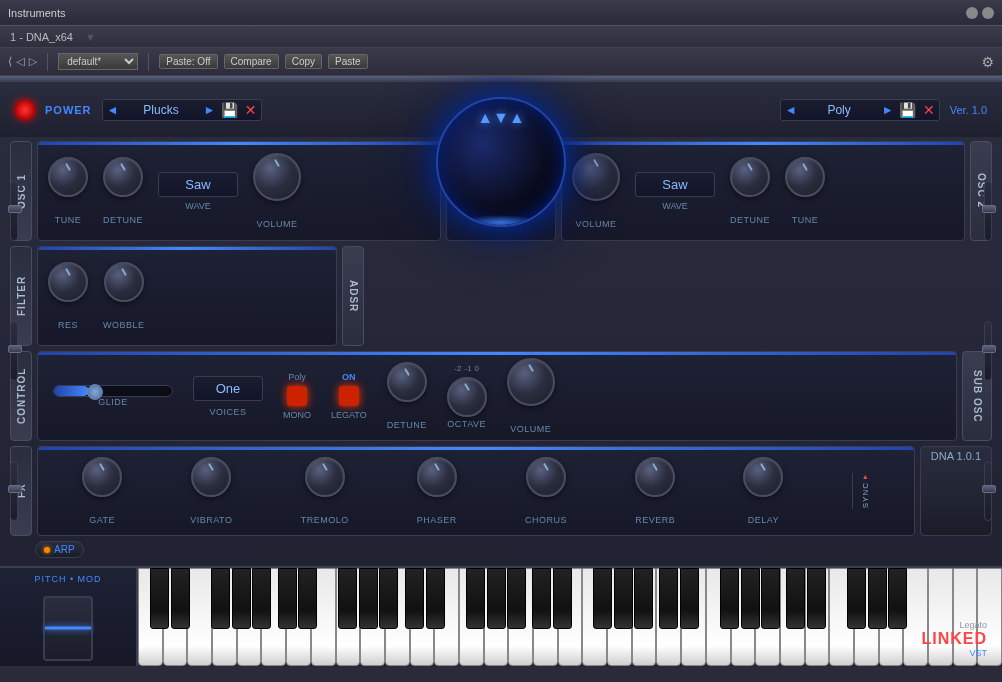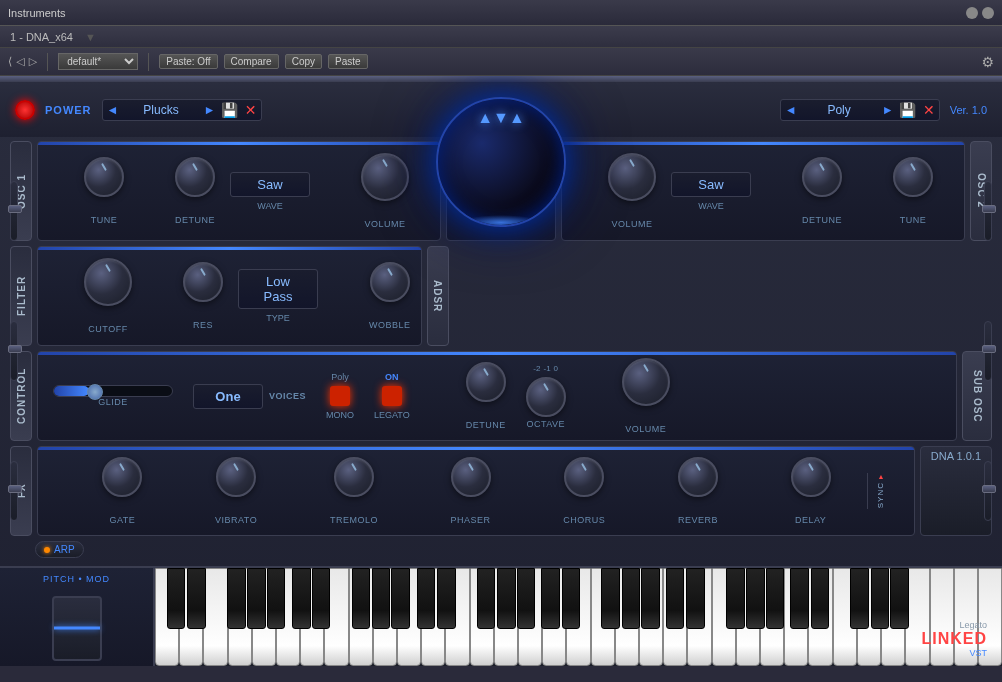--- a/index.html
+++ b/index.html
@@ -239,21 +239,20 @@
       background: linear-gradient(90deg, #2244aa, #4488ff, #2244aa);
       border-radius: 4px 4px 0 0;
     }
 
     
     .knob-container {
       display: flex;
       flex-direction: column;
       align-items: center;
       gap: 18px;
-      margin-left: 36px;
     }
     .knob {
       width: 40px;
       height: 40px;
       border-radius: 50%;
       background: radial-gradient(circle at 35% 30%, #5a6080 0%, #2a2d3e 50%, #1a1d28 100%);
       border: 2px solid #4a4d60;
       box-shadow: 0 2px 6px rgba(0,0,0,0.5), inset 0 1px 2px rgba(255,255,255,0.1);
       position: relative;
       cursor: pointer;
@@ -487,21 +486,21 @@
     .keyboard-section {
       position: absolute;
       bottom: 0; left: 0; right: 0;
       height: 100px;
       background: #1a1d28;
       border-top: 2px solid #3a3d50;
       display: flex;
     }
 
     .pitch-mod-section {
-      width: 155px;
+      width: 138px;
       background: linear-gradient(180deg, #1e2235 0%, #161828 100%);
       border-right: 2px solid #3a3d50;
       display: flex;
       flex-direction: column;
       align-items: center;
       justify-content: center;
       padding: 5px;
       gap: 12px;
     }
 
@@ -819,30 +818,22 @@
 
         <div class="section-label-vert" style="transform:rotate(0deg); writing-mode:vertical-rl; text-orientation:mixed;">OSC 2</div>
       </div>
 
       <div class="filter-row">
 
         <div class="section-label-vert">FILTER</div>
 
         <div class="osc-panel" style="flex:0 0 300px;">
           <div class="knob-container">
-            <div class="knob knob-lg"></div>
-            <span class="knob-label">CUTOFF</span>
-          </div>
-          <div class="knob-container">
             <div class="knob"></div>
             <span class="knob-label">RES</span>
-          </div>
-          <div style="display:flex;flex-direction:column;align-items:center;gap:4px;">
-            <div class="wave-selector">Low Pass</div>
-            <span class="wave-label">TYPE</span>
           </div>
           <div class="knob-container">
             <div class="knob"></div>
             <span class="knob-label">WOBBLE</span>
           </div>
         </div>
 
 
         <div class="section-label-vert" style="transform:rotate(0deg); writing-mode:vertical-rl; text-orientation:mixed;">ADSR</div>
       </div>
@@ -854,21 +845,21 @@
         <div class="control-panel">
 
           <div class="glide-container">
             <div class="glide-track">
               <div class="glide-fill"></div>
               <div class="glide-thumb"></div>
             </div>
             <span class="knob-label">GLIDE</span>
           </div>
 
-          <div style="display:flex;flex-direction:row;align-items:center;gap:6px;font-weight:bold;">
+          <div style="display:flex;flex-direction:column;align-items:center;gap:6px;">
             <div class="voices-display">One</div>
             <span class="knob-label">VOICES</span>
           </div>
 
           <div class="led-btn">
             <span class="poly-label">Poly</span>
             <div class="led"></div>
             <span class="led-label">Mono</span>
           </div>
 

